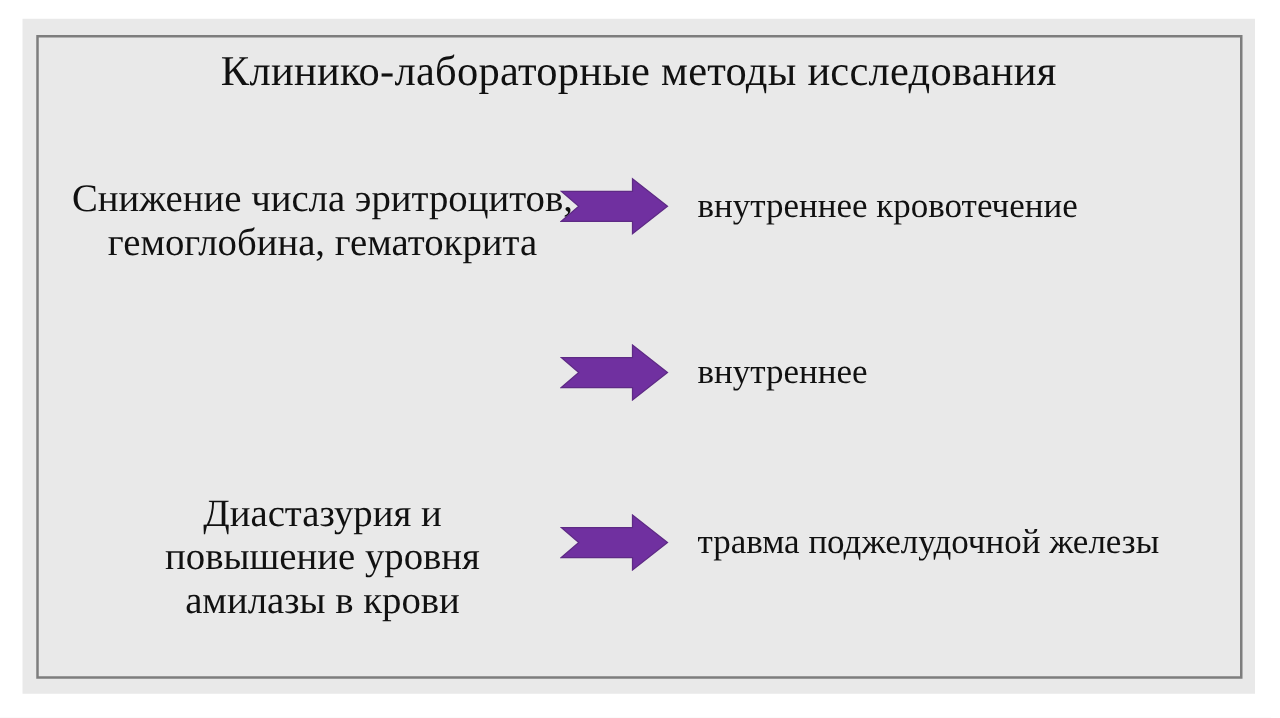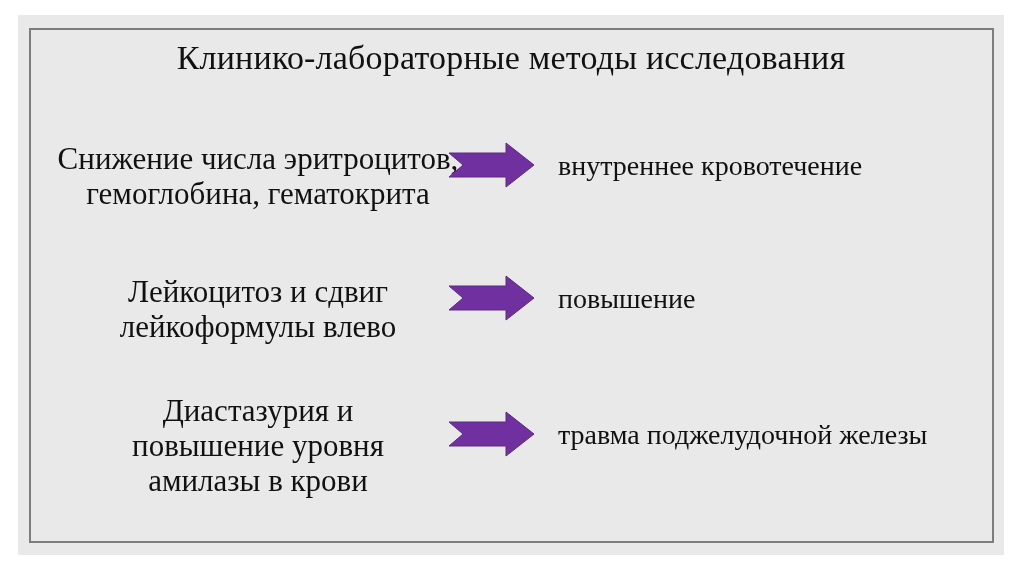--- a/index.html
+++ b/index.html
@@ -98,28 +98,26 @@
 гемоглобина, гематокрита</div>
       <div class="arrow-wrap">
         <svg width="88" height="48" viewBox="0 0 88 48" aria-hidden="true">
           <path d="M1,12 H58 V2 L86,24 L58,46 V36 H1 L15,24 Z" fill="#7030a0"></path>
         </svg>
       </div>
       <div class="diagnosis">внутреннее кровотечение</div>
     </div>
 
     <div class="row" style="top:245px;height:75px">
-      <div class="finding">Лейкоцитоз и сдвиг
-лейкоформулы влево</div>
       <div class="arrow-wrap">
         <svg width="88" height="48" viewBox="0 0 88 48" aria-hidden="true">
           <path d="M1,12 H58 V2 L86,24 L58,46 V36 H1 L15,24 Z" fill="#7030a0"></path>
         </svg>
       </div>
-      <div class="diagnosis">повышение</div>
+      <div class="diagnosis">внутреннее</div>
     </div>
 
     <div class="row" style="top:361px;height:115px">
       <div class="finding">Диастазурия и
 повышение уровня
 амилазы в крови</div>
       <div class="arrow-wrap">
         <svg width="88" height="48" viewBox="0 0 88 48" aria-hidden="true">
           <path d="M1,12 H58 V2 L86,24 L58,46 V36 H1 L15,24 Z" fill="#7030a0"></path>
         </svg>

